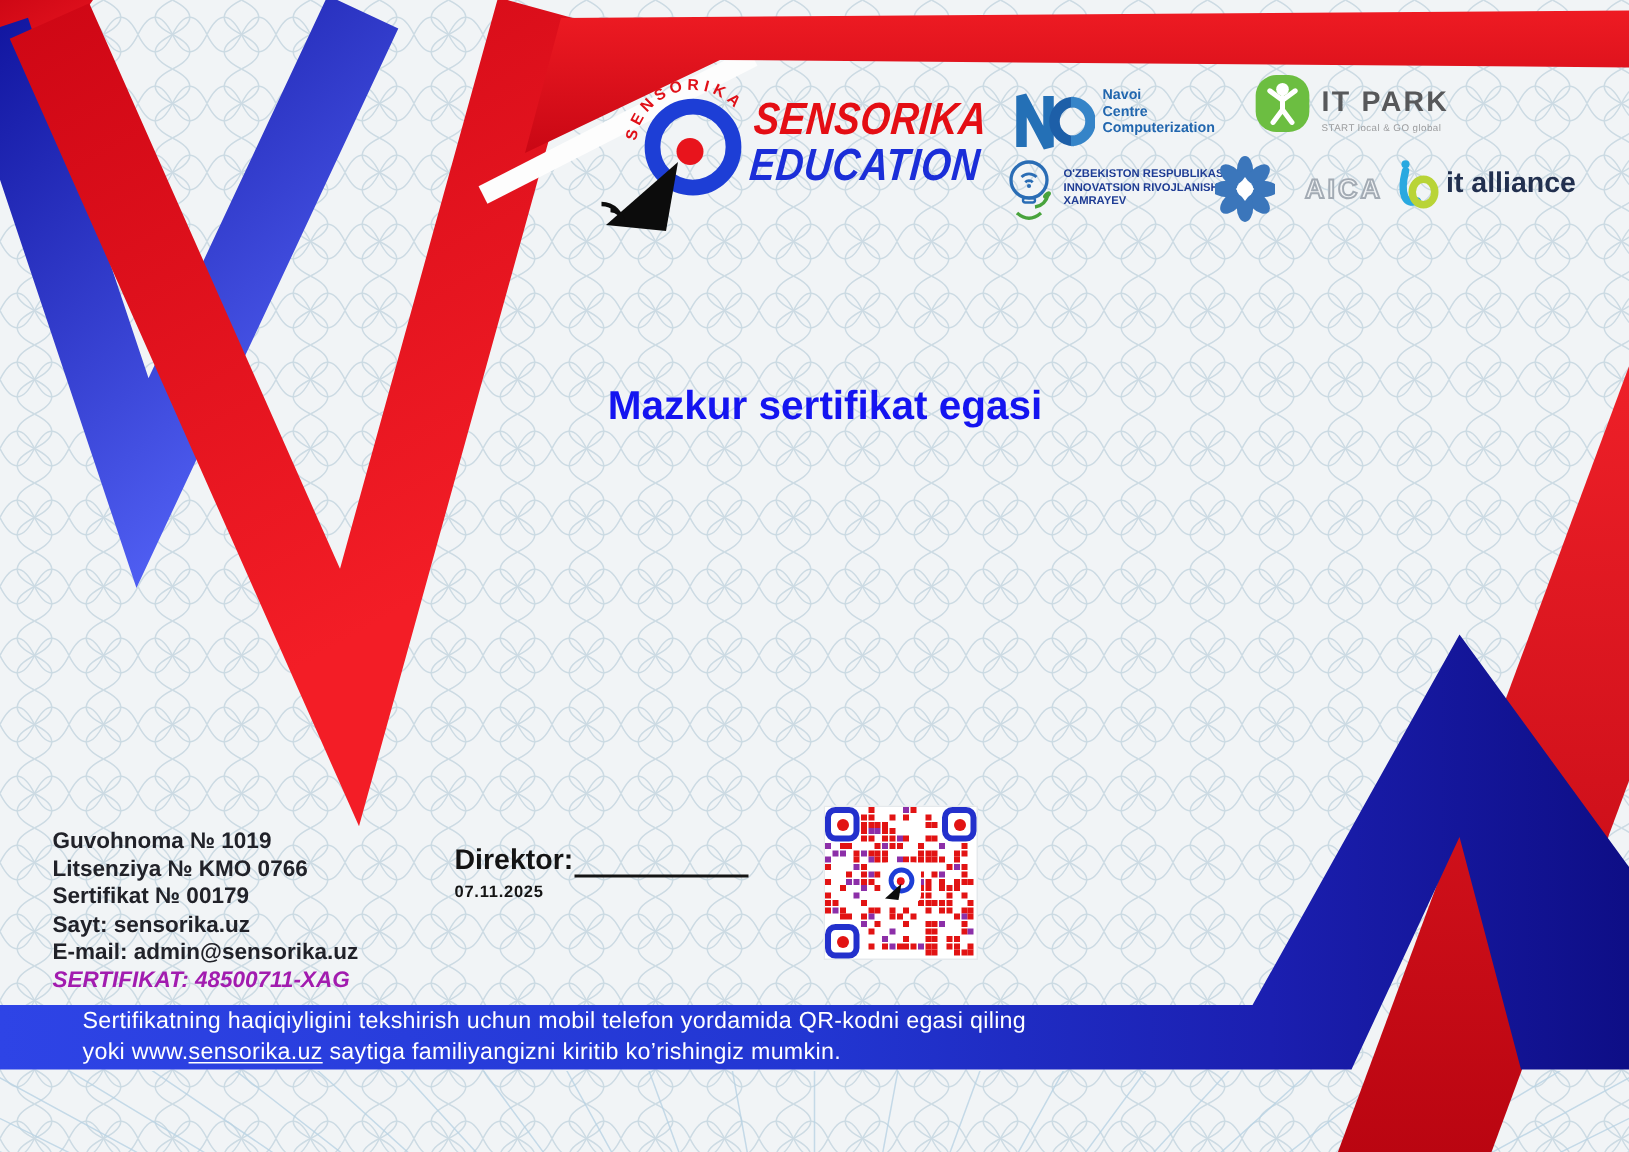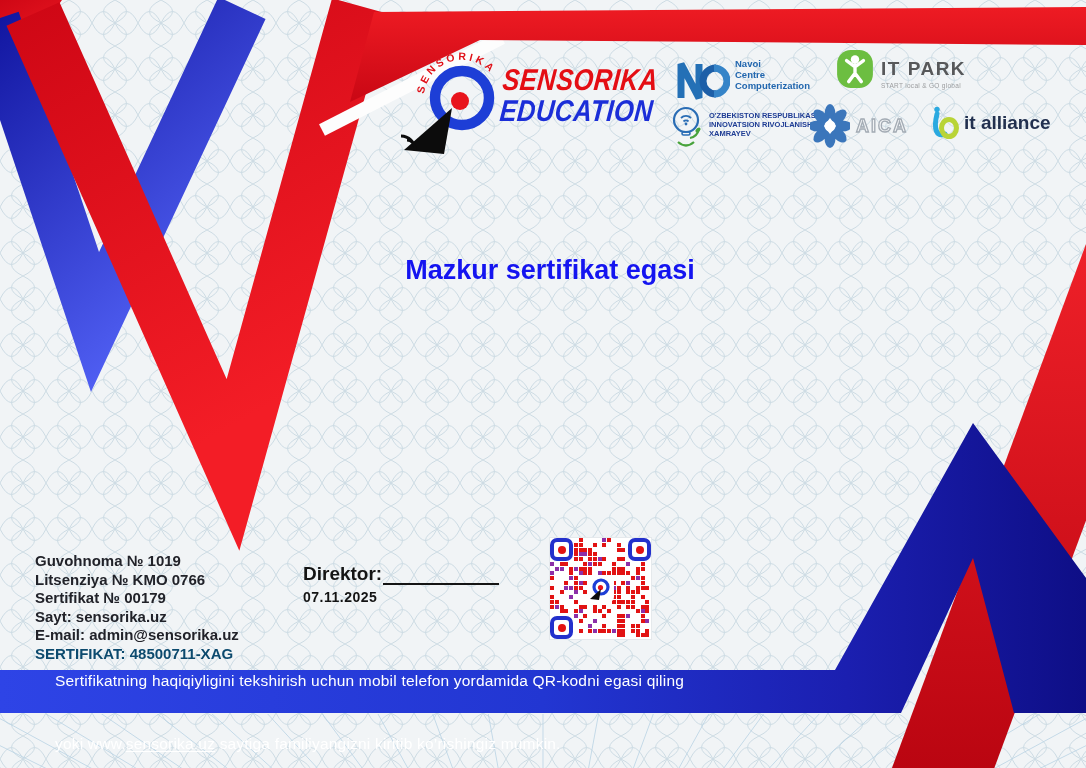--- a/index.html
+++ b/index.html
@@ -8,45 +8,45 @@
   svg{display:block;}
   
   #title{left:335px;top:146px;width:750px;text-align:center;font-size:110px;font-weight:900;
          letter-spacing:2px;color:#ec1113;line-height:1;z-index:5;}
   #intro{left:145px;top:255px;width:810px;text-align:center;font-size:27px;font-weight:bold;color:#1414f0;z-index:5;}
   #recipient{left:125px;top:302px;width:870px;text-align:center;font-size:38px;font-weight:bold;
              letter-spacing:1px;color:#e5342c;line-height:43px;z-index:5;}
   #body-text{left:25px;top:405px;width:1040px;text-align:center;font-size:27px;font-weight:bold;
              color:#2121d6;line-height:33.5px;z-index:5;}
   #details{left:35px;top:552px;z-index:5;font-size:15px;font-weight:bold;color:#212229;line-height:18.6px;}
-  #details .code{color:#0c4a6e;}
+  #details .code{color:#a21caf;font-style:italic;}
   #sig-label{left:303px;top:563px;font-size:19px;font-weight:bold;color:#141414;z-index:5;}
   #sig-line{left:383px;top:565px;width:116px;height:18px;border-bottom:2.5px solid #141414;z-index:5;}
-  #sig-date{left:303px;top:589px;font-size:14px;font-weight:bold;letter-spacing:.5px;color:#141414;z-index:5;}
+  #sig-date{left:303px;top:589px;font-size:11px;font-weight:bold;letter-spacing:.5px;color:#141414;z-index:5;}
   
   .footer-line{left:55px;color:#ffffff;font-size:15.5px;font-weight:500;letter-spacing:.2px;z-index:6;}
   #footer-line1{top:672px;}
-  #footer-line2{top:693px;margin-top:42px;}
+  #footer-line2{top:693px;}
   #footer-link{text-decoration:underline;text-underline-offset:2px;cursor:pointer;}
   
   .logo{z-index:6;display:flex;align-items:flex-start;}
   #wordmark{left:504px;top:64px;font-style:italic;font-weight:900;font-size:30px;line-height:31px;
             transform:scaleX(.85) skewX(-6deg);transform-origin:left top;letter-spacing:.5px;}
   #wordmark .l1{color:#e40e14;}
   #wordmark .l2{color:#1b2ed8;}
   #ncc{left:676px;top:56px;gap:5px;}
   #ncc .txt{font-size:9.5px;font-weight:bold;color:#2166ae;line-height:10.8px;padding-top:3px;}
   #itpark{left:836px;top:49px;gap:7px;}
   #itpark .nm{font-size:19px;font-weight:600;letter-spacing:1.5px;color:#57585a;padding-top:9px;}
   #itpark .tag{font-size:6.5px;color:#9b9c9e;letter-spacing:.3px;padding-top:2px;}
   #profi{left:950px;top:52px;gap:6px;}
   #profi .txt{font-size:13px;font-weight:800;color:#16294e;line-height:13.5px;padding-top:6px;letter-spacing:.3px;}
   #ministry{left:670px;top:104px;gap:5px;}
   #ministry .txt{font-size:7.5px;font-weight:800;color:#1e3c94;line-height:9.2px;padding-top:7px;}
-  #aica{left:810px;top:104px;gap:6px;align-items:center;}
+  #aica{left:810px;top:104px;gap:20px;align-items:center;}
   #aica .nm{font-size:18px;font-weight:800;letter-spacing:2px;color:#f1f3f5;
             -webkit-text-stroke:1.3px #a3abb4;}
   #italliance{left:928px;top:106px;gap:4px;align-items:center;}
   #italliance .nm{font-size:19px;font-weight:600;color:#22304f;}
   
   #qr{left:549px;top:537px;width:101px;height:101px;background:#ffffff;z-index:6;border:1px solid #e5e9ec;}
   #qr-cells{position:absolute;left:0;top:0;width:100px;height:100px;}
   .qrc{position:absolute;width:4px;height:4px;}
   .finder{position:absolute;width:15px;height:15px;border:4.5px solid #2330cc;border-radius:7px;}
   .finder .dot{position:absolute;left:3.5px;top:3.5px;width:8px;height:8px;border-radius:50%;background:#e21313;}

